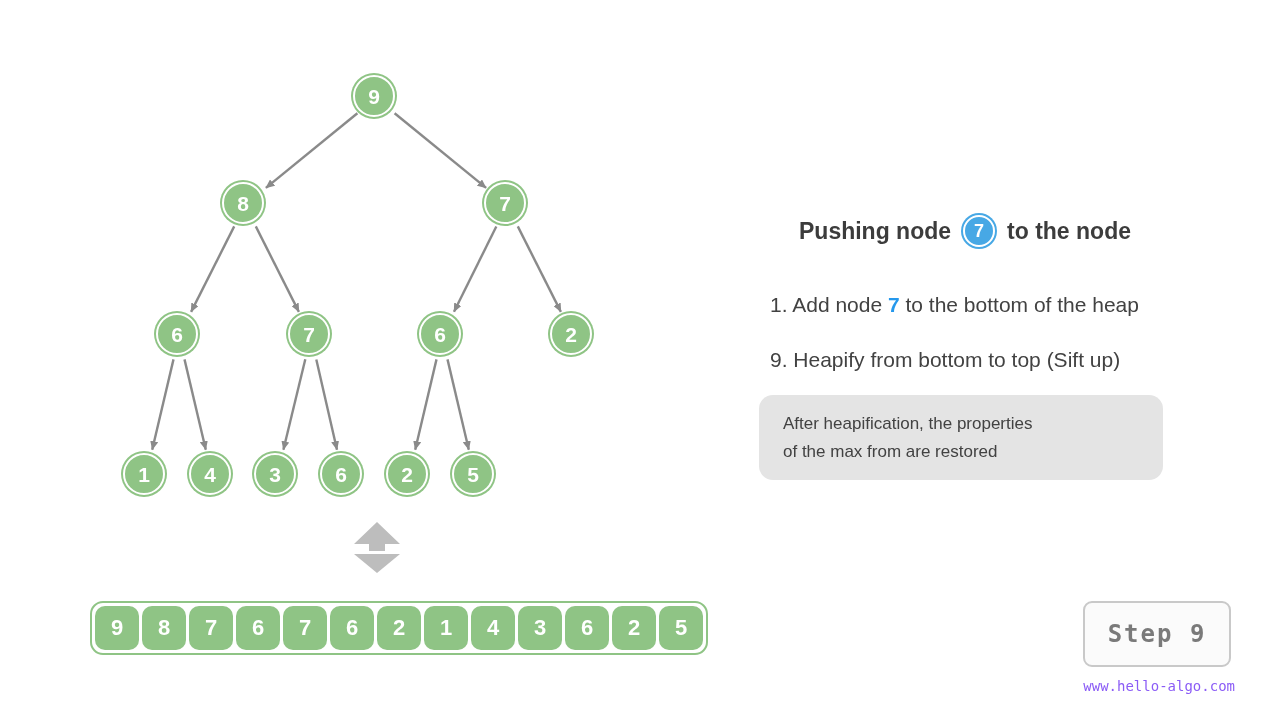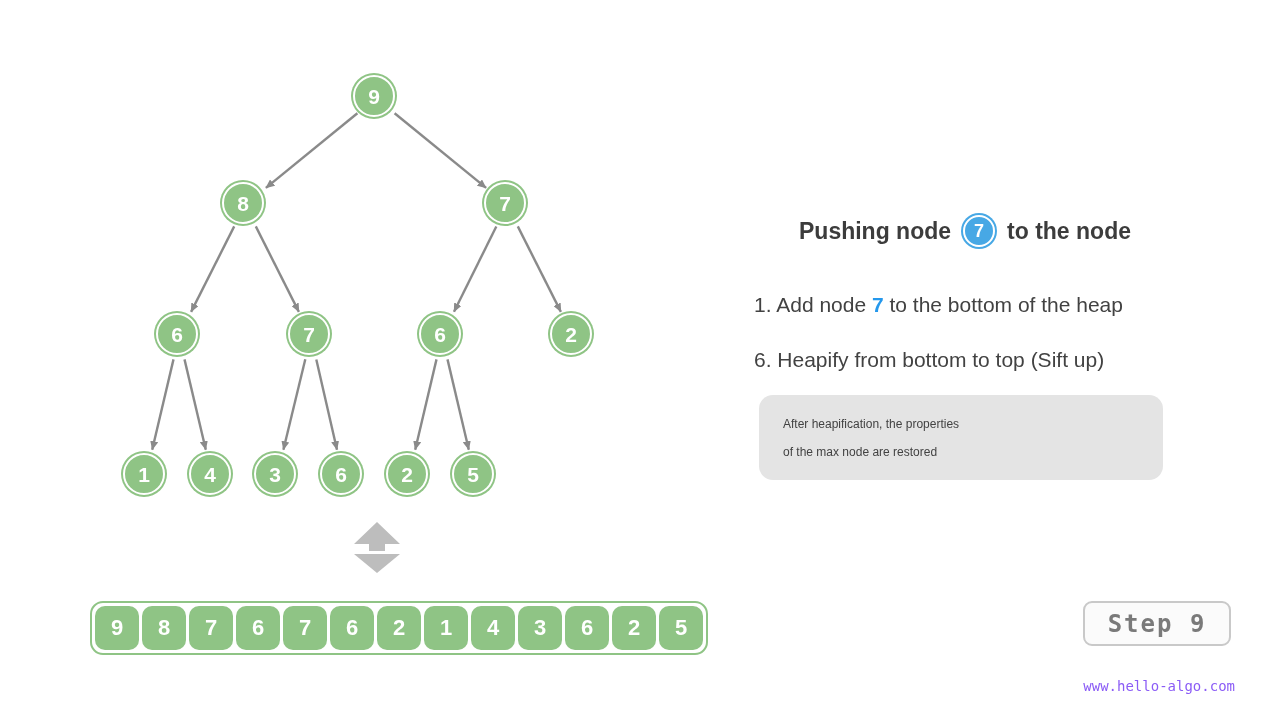--- a/index.html
+++ b/index.html
@@ -22,28 +22,28 @@
     color:#ffffff;font-weight:bold;font-size:22px;line-height:1;}
 
   
   .title-row{position:absolute;left:752px;top:213px;display:flex;align-items:center;gap:10px;
     font-size:23px;font-weight:bold;color:#3C3C3C;white-space:nowrap;margin-left:47px;}
   .node-badge{width:28px;height:28px;border-radius:50%;background:#47A8E5;
     border:2px solid #ffffff;box-shadow:0 0 0 2px #47A8E5;
     display:flex;align-items:center;justify-content:center;
     color:#ffffff;font-weight:bold;font-size:18px;line-height:1;margin:2px;}
   .steps{position:absolute;left:754px;top:292px;display:flex;flex-direction:column;gap:29px;}
-  .step-line{font-size:21px;color:#424242;white-space:nowrap;line-height:26px;}
+  .step-line{font-size:21px;color:#424242;white-space:nowrap;line-height:26px;margin-left:16px;}
   .blue-text{color:#2598EC;font-weight:bold;}
   .note-box{position:absolute;left:759px;top:395px;width:404px;height:85px;box-sizing:border-box;
     background:#E4E4E4;border-radius:14px;display:flex;flex-direction:column;justify-content:center;
-    padding-left:24px;font-size:12px;line-height:28px;color:#424242;}
+    padding-left:24px;font-size:17px;line-height:28px;color:#424242;}
 
   
-  .step-indicator{position:absolute;left:1083px;top:601px;width:148px;height:45px;box-sizing:border-box;
+  .step-indicator{position:absolute;left:1083px;top:601px;width:148px;height:66px;box-sizing:border-box;
     background:#FBFBFB;border:2px solid #C9C9C9;border-radius:9px;
     display:flex;align-items:center;justify-content:center;
     font-family:"DejaVu Sans Mono",monospace;font-weight:bold;font-size:24px;
     letter-spacing:2px;color:#7A7A7A;}
   .watermark{position:absolute;right:45px;top:678px;
     font-family:"DejaVu Sans Mono",monospace;font-size:14px;color:#8b5cf6;}
 </style>
 </head>
 <body>
 
@@ -111,25 +111,25 @@
   <div class="title-row">
     <span>Pushing node</span>
     <span class="node-badge">
       <span>7</span>
     </span>
     <span>to the node</span>
   </div>
 
   <div class="steps" id="steps-list">
       <div class="step-line"><span>1. Add node </span><span class="blue-text">7</span><span> to the bottom of the heap</span></div>
-      <div class="step-line"><span>6. Heapify from bottom to top (Sift up)</span></div>
+      <div class="step-line"><span>9. Heapify from bottom to top (Sift up)</span></div>
     </div>
 
   <div class="note-box">
     <div>After heapification, the properties</div>
-    <div>of the max node are restored</div>
+    <div>of the max from are restored</div>
   </div>
 
   <div class="step-indicator">Step 9</div>
 
   <div class="watermark">www.hello-algo.com</div>
 
 </div>
 
 </body></html>

